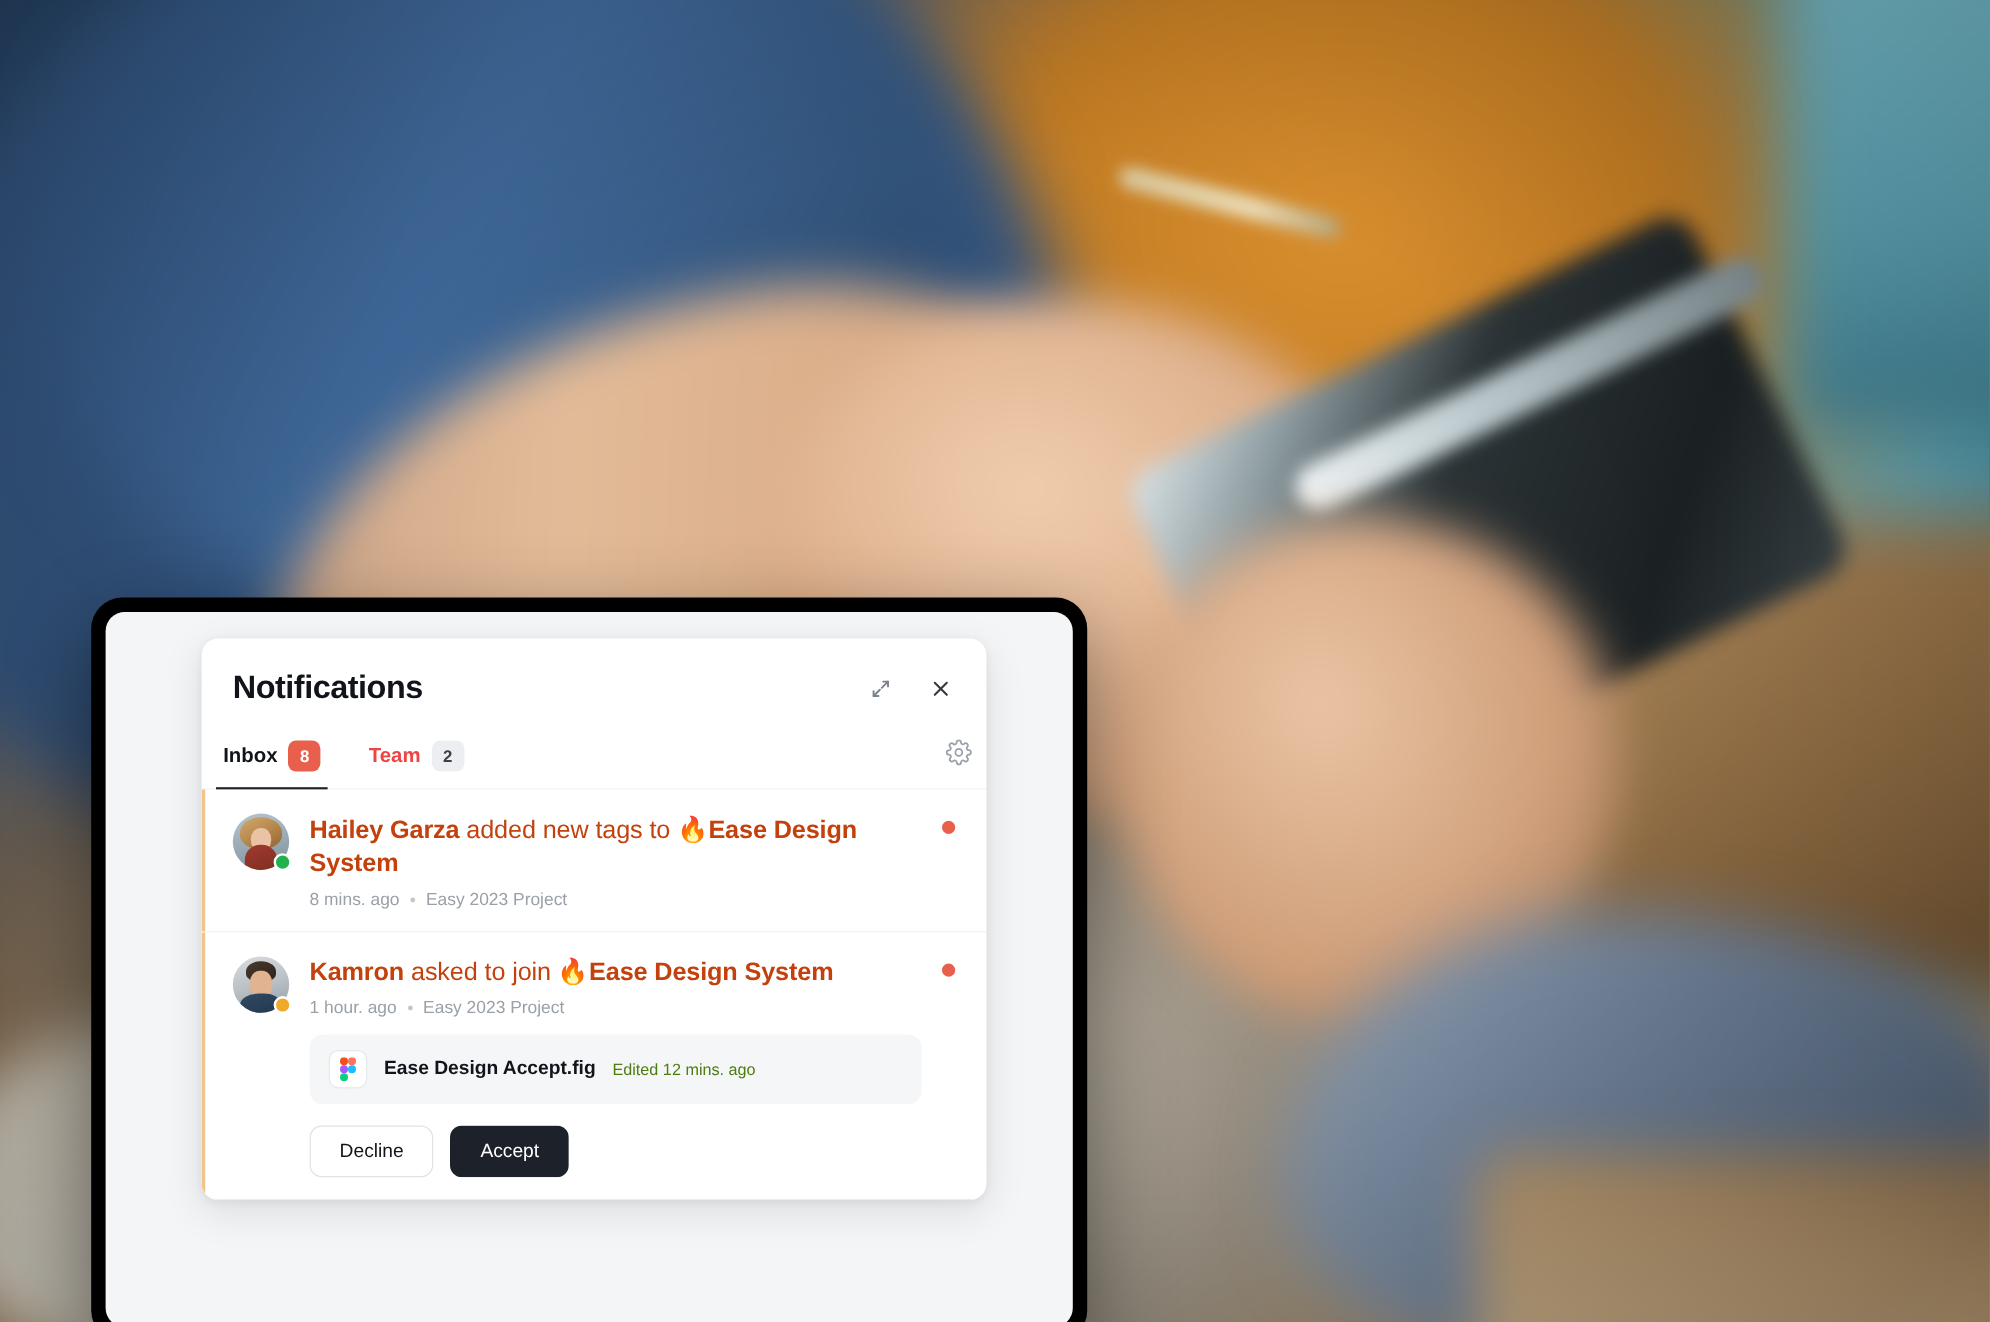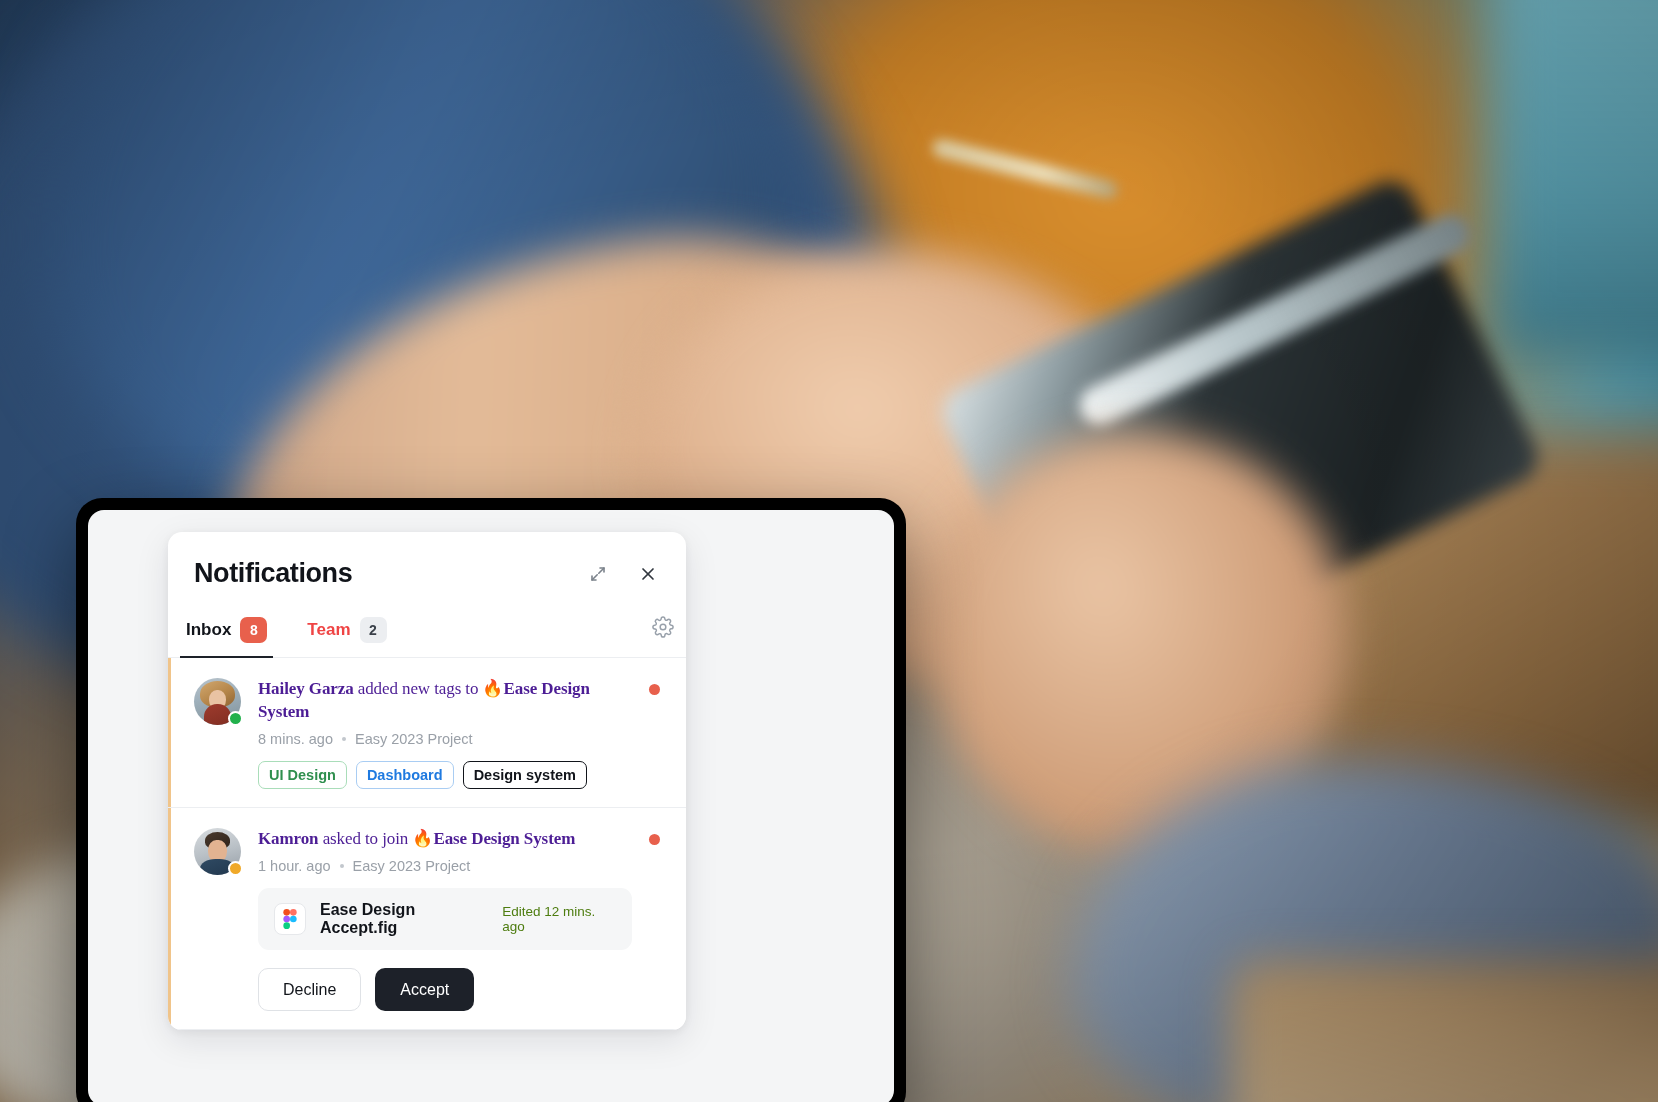--- a/index.html
+++ b/index.html
@@ -139,21 +139,21 @@
     background: #f4f5f6;
     border-radius: 16px;
     overflow: hidden;
     position: relative;
   }
 
   
   #panel {
     position: absolute;
     left: 80px; top: 22px;
-    width: 518px;
+    width: 654px;
     background: #ffffff;
     border-radius: 14px;
     box-shadow: 0 10px 34px rgba(16,24,40,0.10), 0 2px 8px rgba(16,24,40,0.06);
     overflow: hidden;
   }
 
   .panel-header {
     display: flex; align-items: center; justify-content: space-between;
     padding: 26px 26px 22px 26px;
   }
@@ -242,23 +242,22 @@
   .status-dot {
     position: absolute; right: -2px; bottom: -1px;
     width: 15px; height: 15px; border-radius: 50%;
     border: 2.5px solid #fff;
   }
   .dot-green { background: #22b14c; }
   .dot-amber { background: #f0a929; }
 
   .notif-body { flex: 1 1 auto; min-width: 0; }
   .notif-line {
-    font-size: 17px; color: #4c1d95; line-height: 1.35;
+    font-size: 21px; color: #c2410c; line-height: 1.35;
     letter-spacing: -0.1px;
-    font-family: Liberation Serif, serif;
   }
   .notif-line b { font-weight: bold; }
   .notif-meta {
     margin-top: 7px;
     font-size: 14.5px; color: #9aa0a8;
     display: flex; align-items: center; gap: 9px;
   }
   .meta-dot { width: 4px; height: 4px; border-radius: 50%; background: #c2c7cd; display:inline-block; }
 
   .tag-row { display: flex; gap: 9px; margin-top: 14px; flex-wrap: wrap; }
@@ -377,25 +376,20 @@
         </div>
         <div class="notif-body">
           <div class="notif-line">
             <b>Hailey Garza</b><span> added new tags to </span><span>🔥</span><b>Ease Design System</b>
           </div>
           <div class="notif-meta">
             <span>8 mins. ago</span>
             <span class="meta-dot"></span>
             <span>Easy 2023 Project</span>
           </div>
-          <div class="tag-row">
-            <span class="tag tag-green">UI Design</span>
-            <span class="tag tag-blue">Dashboard</span>
-            <span class="tag tag-dark">Design system</span>
-          </div>
         </div>
         <div class="notif-dot"></div>
       </div>
 
       <div class="notif unread">
         <div class="avatar-wrap">
           <div class="avatar av-2">
               <span class="face"></span>
             </div>
           <div class="status-dot dot-amber"></div>

